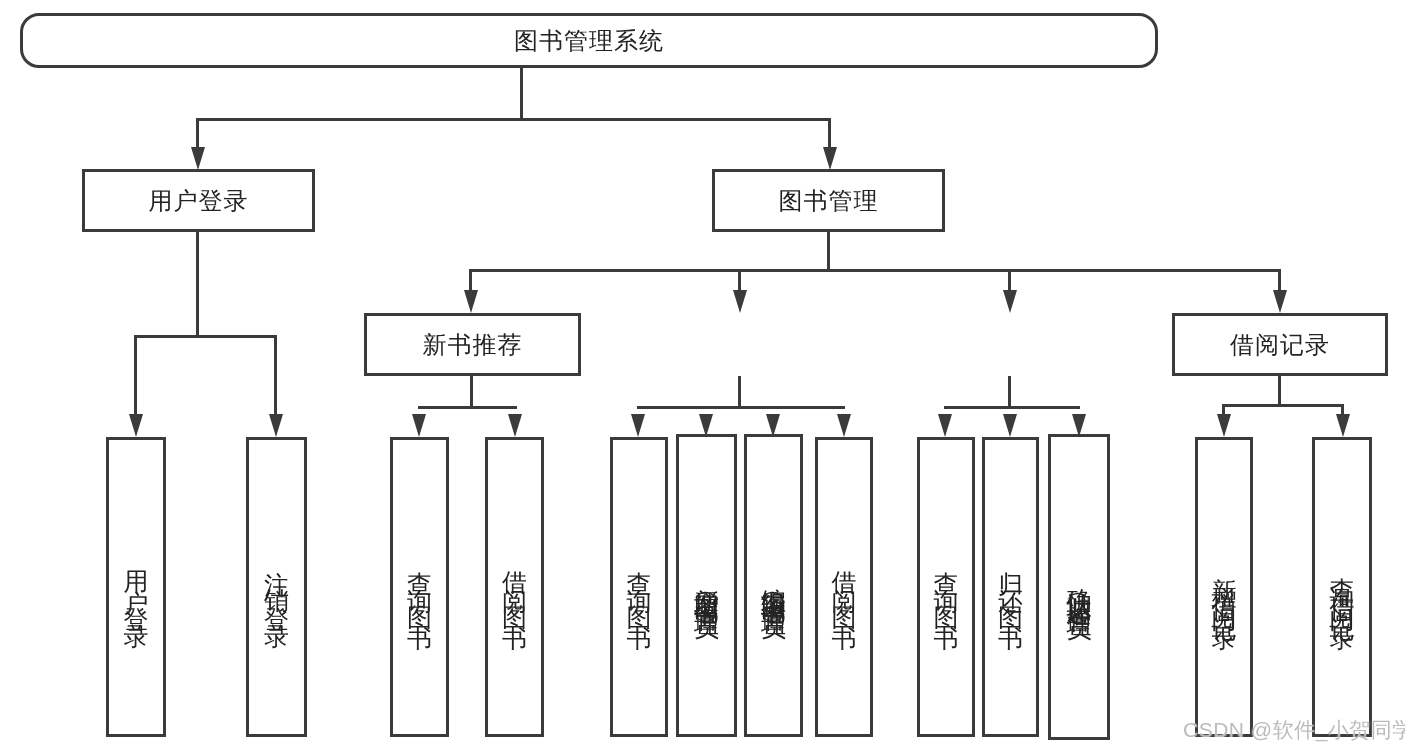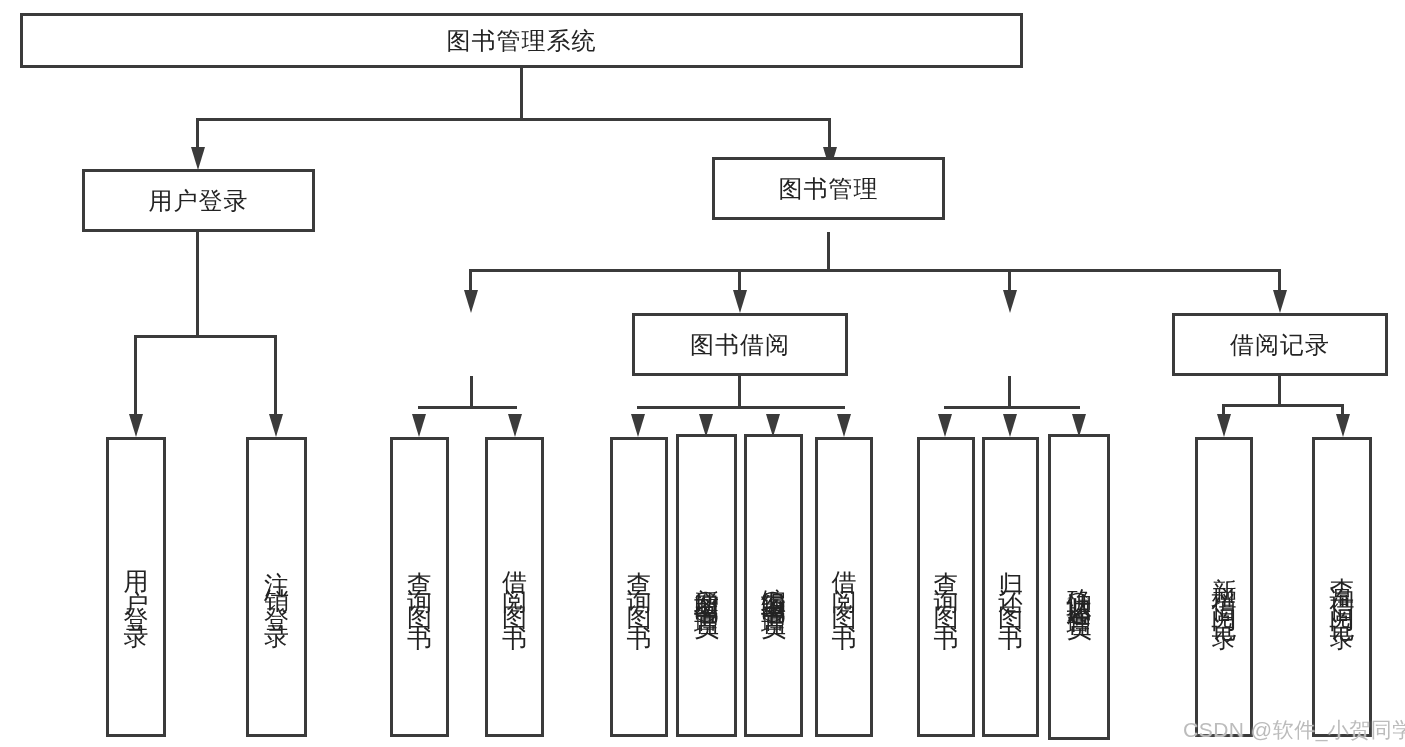--- a/index.html
+++ b/index.html
@@ -30,35 +30,35 @@
     position:absolute;left:1183px;top:716px;z-index:5;
     font-size:21px;color:#bcbcbc;letter-spacing:0.5px;white-space:nowrap;
     text-shadow:0 0 2px #ffffff;
   }
 </style>
 </head>
 <body>
 
 <div class="canvas">
 
-  <div class="box" style="left:20px;top:13px;width:1003px;height:55px;">
+  <div class="box" style="left:20px;top:13px;width:1138px;height:55px;border-radius:19px;">
     <span class="hlabel">图书管理系统</span>
   </div>
 
   <div class="vline" style="left:520px;top:68px;height:52px;"></div>
   <div class="hline" style="left:196px;top:118px;width:635px;"></div>
   <div class="vline" style="left:196px;top:118px;height:33px;"></div>
   <div class="arrow" style="left:191px;top:147px;"></div>
   <div class="vline" style="left:828px;top:118px;height:33px;"></div>
   <div class="arrow" style="left:823px;top:147px;"></div>
 
   <div class="box" style="left:82px;top:169px;width:233px;height:63px;">
     <span class="hlabel">用户登录</span>
   </div>
-  <div class="box" style="left:712px;top:157px;width:233px;height:63px;">
+  <div class="box" style="left:712px;top:169px;width:233px;height:63px;">
     <span class="hlabel">图书管理</span>
   </div>
 
   <div class="vline" style="left:196px;top:232px;height:106px;"></div>
   <div class="hline" style="left:134px;top:335px;width:143px;"></div>
   <div class="vline" style="left:134px;top:335px;height:80px;"></div>
   <div class="arrow" style="left:129px;top:414px;"></div>
   <div class="vline" style="left:274px;top:335px;height:80px;"></div>
   <div class="arrow" style="left:269px;top:414px;"></div>
 
@@ -66,22 +66,22 @@
   <div class="hline" style="left:469px;top:269px;width:812px;"></div>
   <div class="vline" style="left:469px;top:269px;height:24px;"></div>
   <div class="arrow" style="left:464px;top:290px;"></div>
   <div class="vline" style="left:738px;top:269px;height:24px;"></div>
   <div class="arrow" style="left:733px;top:290px;"></div>
   <div class="vline" style="left:1008px;top:269px;height:24px;"></div>
   <div class="arrow" style="left:1003px;top:290px;"></div>
   <div class="vline" style="left:1278px;top:269px;height:24px;"></div>
   <div class="arrow" style="left:1273px;top:290px;"></div>
 
-  <div class="box" style="left:632px;top:313px;width:216px;height:63px;">
-    <span class="hlabel">图书借阅</span>
+  <div class="box" style="left:364px;top:313px;width:217px;height:63px;">
+    <span class="hlabel">新书推荐</span>
   </div>
   <div class="box" style="left:1172px;top:313px;width:216px;height:63px;">
     <span class="hlabel">借阅记录</span>
   </div>
 
   <div class="vline" style="left:470px;top:376px;height:33px;"></div>
   <div class="hline" style="left:418px;top:406px;width:99px;"></div>
   <div class="arrow" style="left:412px;top:414px;"></div>
   <div class="arrow" style="left:508px;top:414px;"></div>
 

